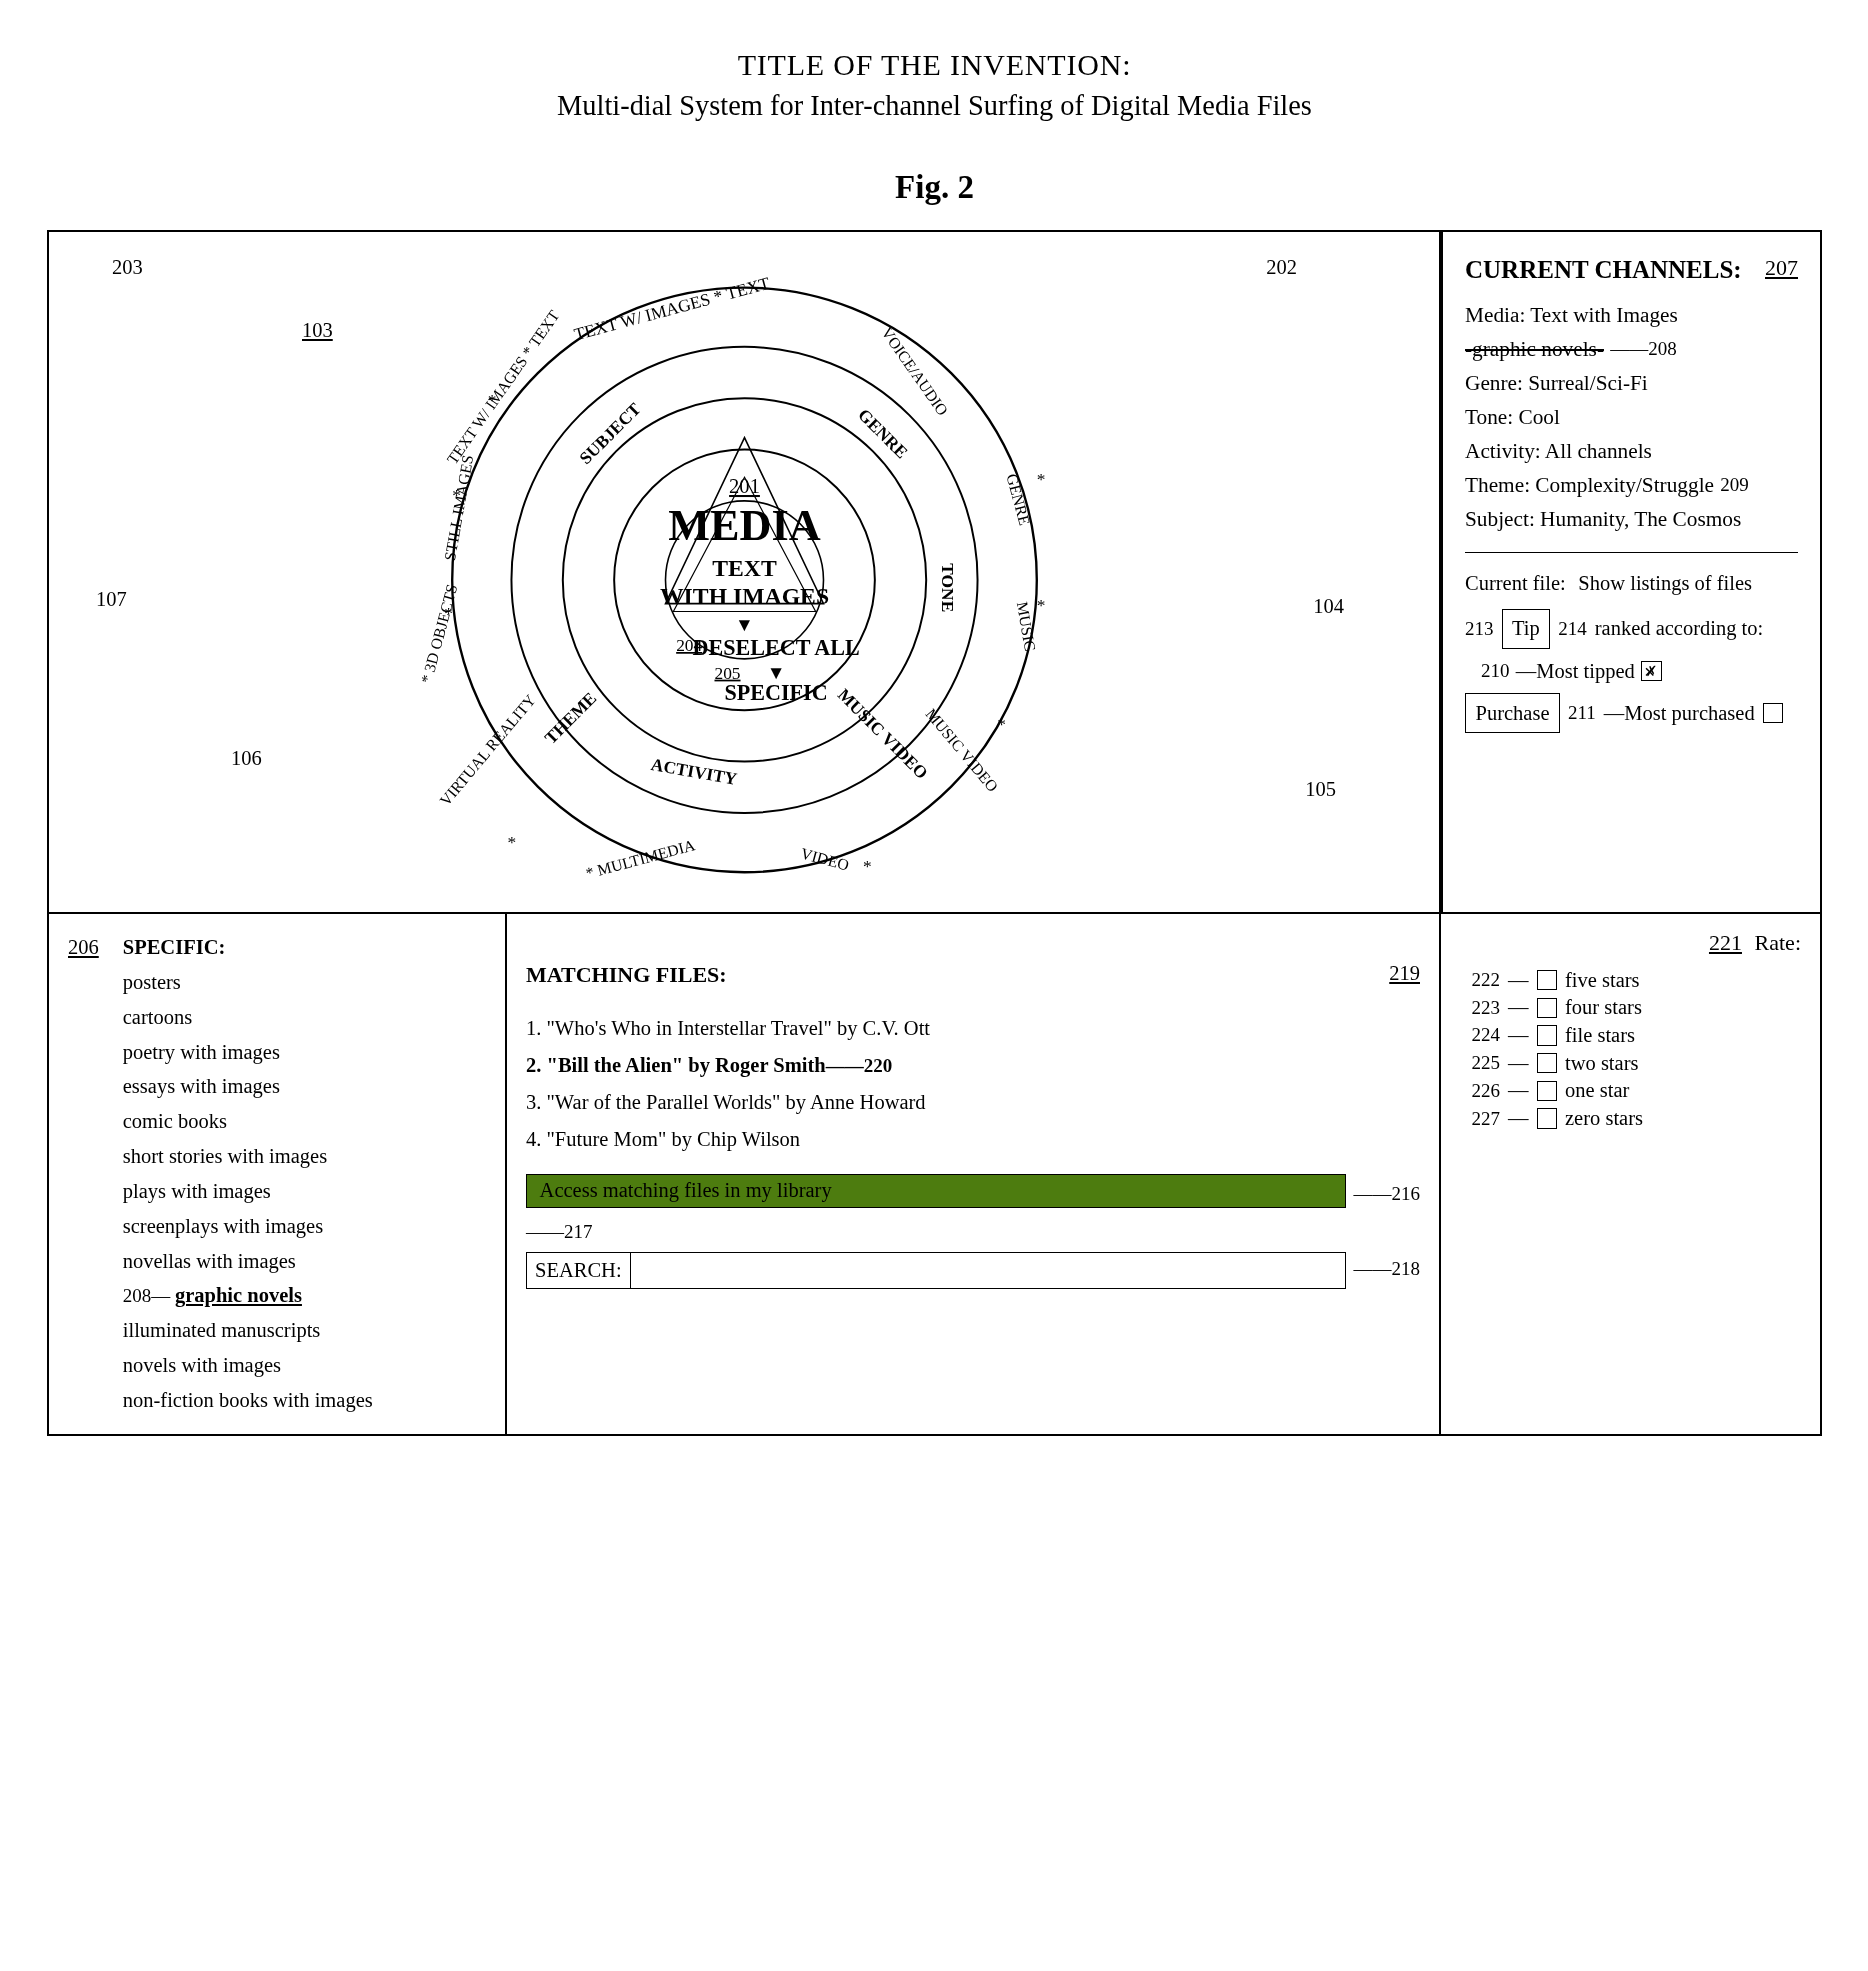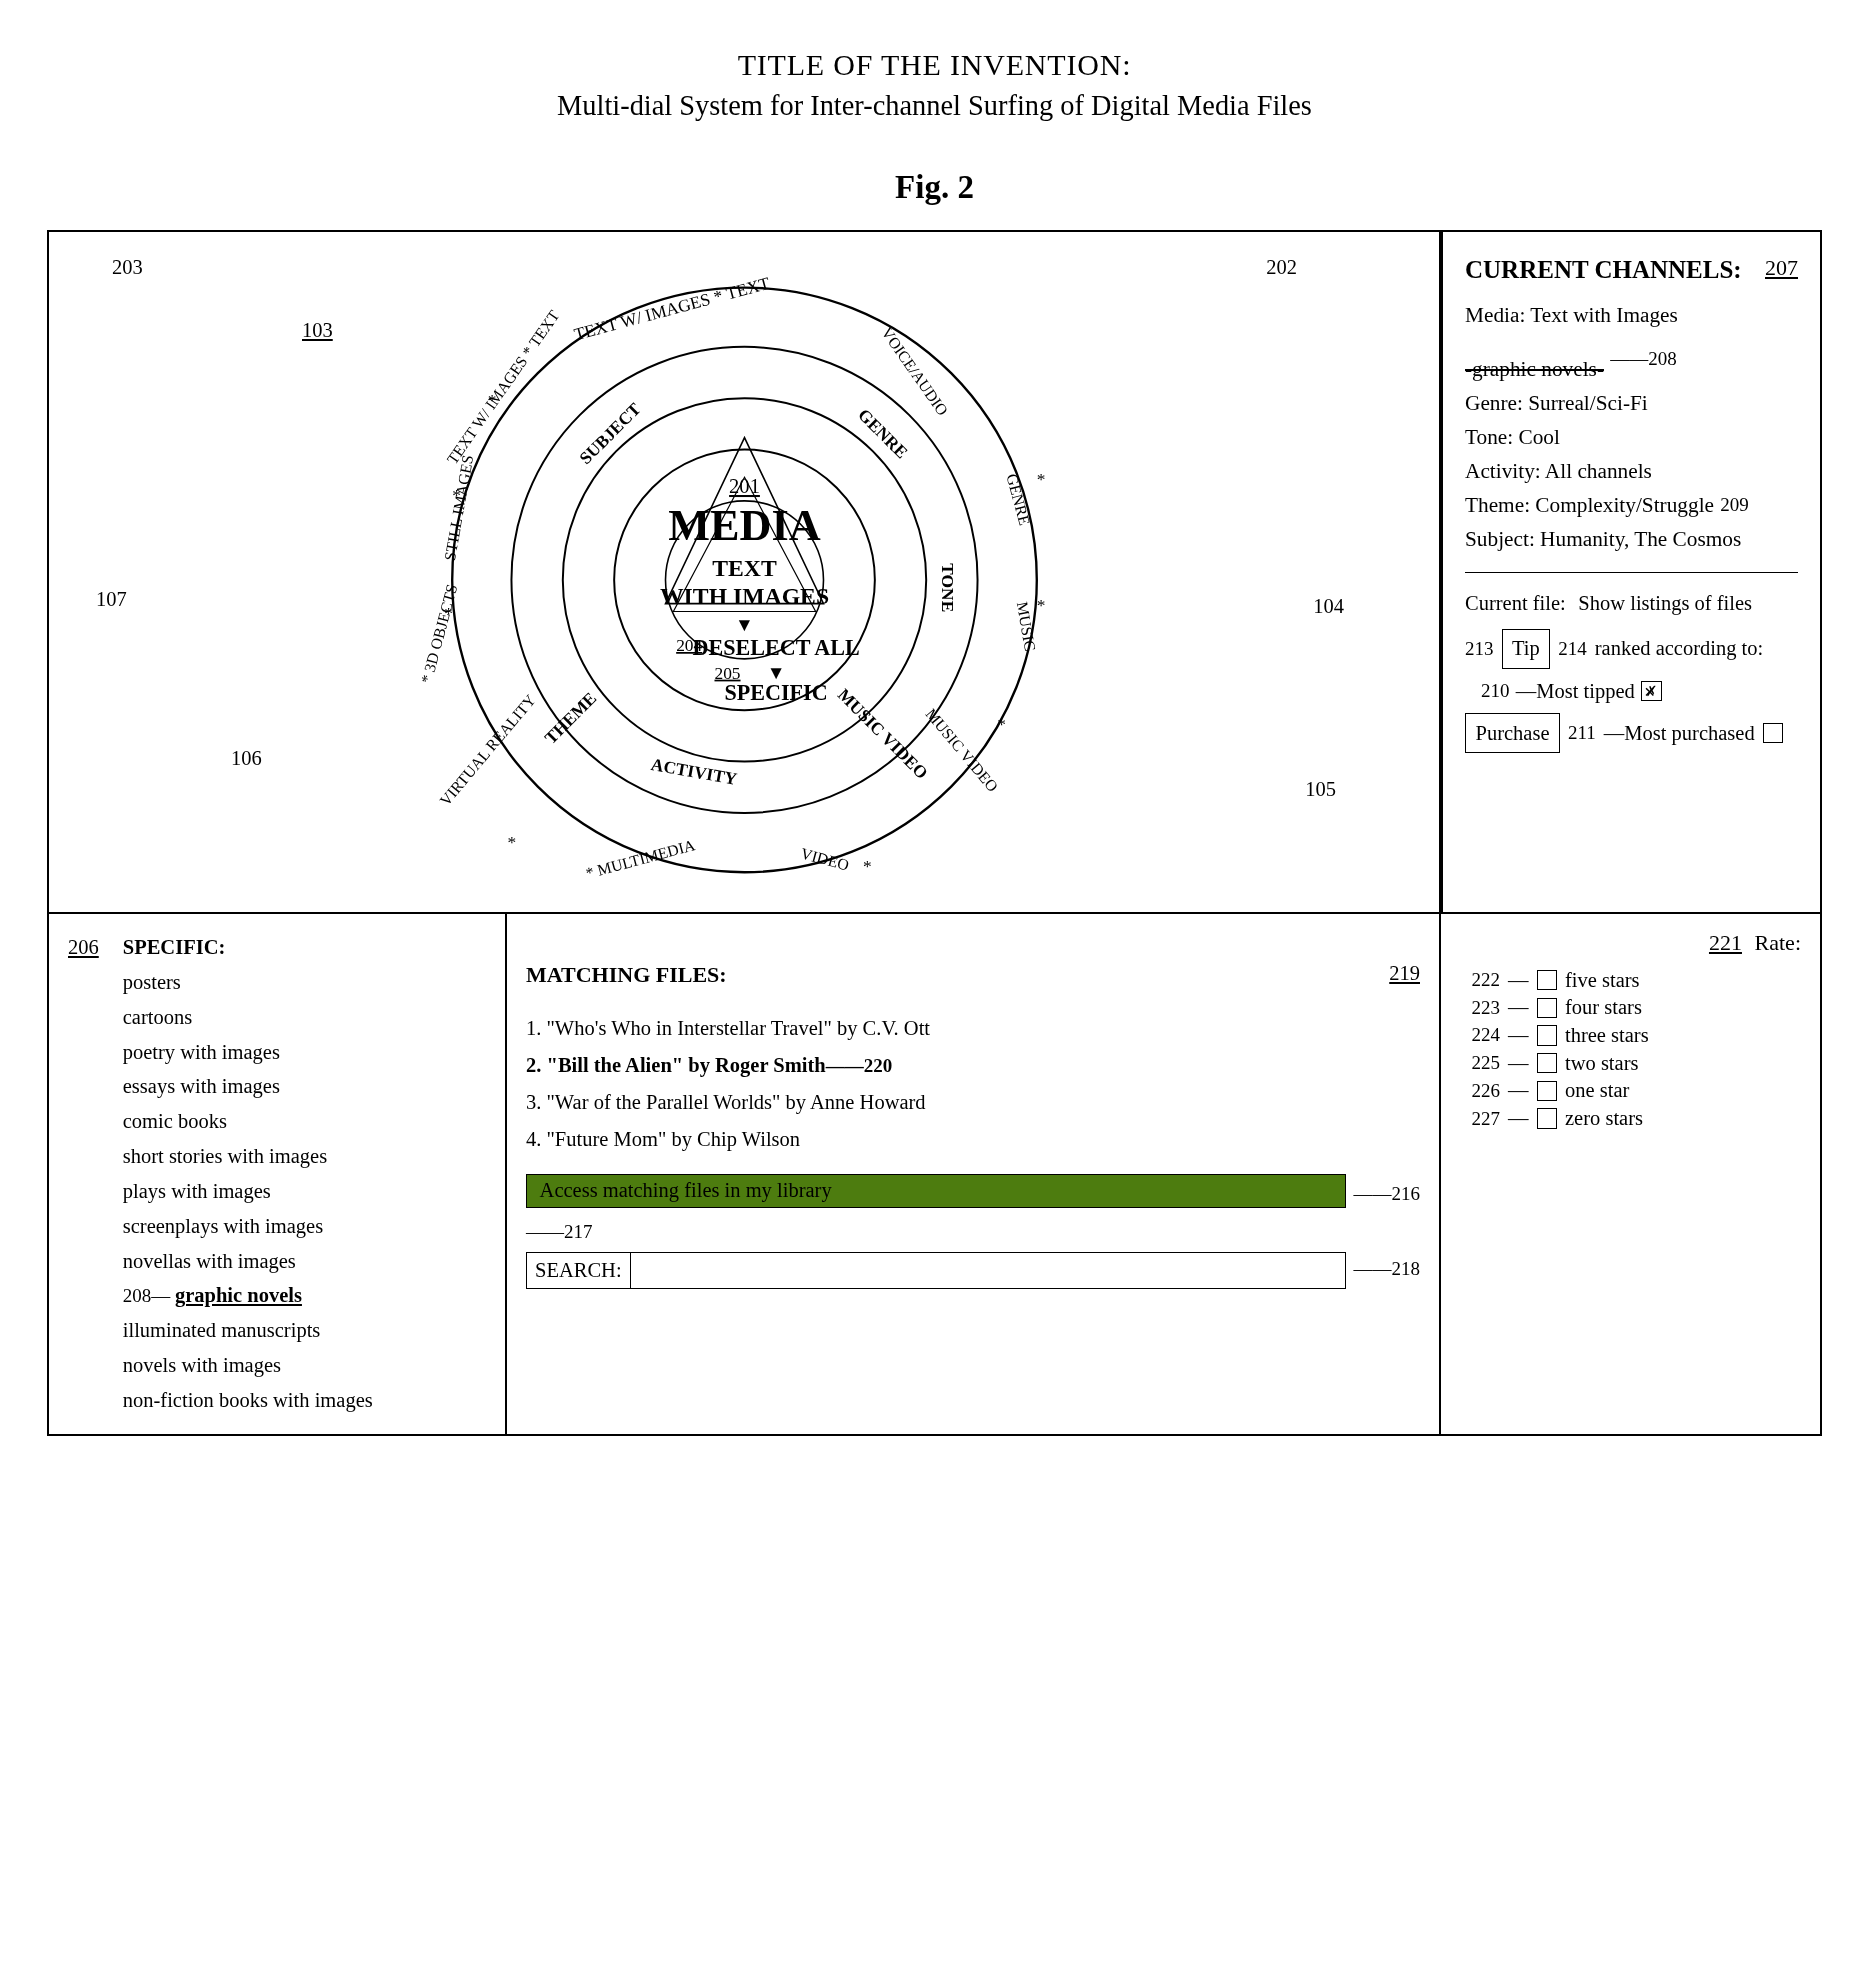--- a/index.html
+++ b/index.html
@@ -309,21 +309,21 @@
   </div>
 
   <div class="channels-panel" style="grid-column:3; grid-row:1;">
     <div style="display:flex; justify-content:space-between; align-items:flex-start;">
       <div class="channels-title">CURRENT CHANNELS:</div>
       <div style="text-decoration:underline; font-size:22px;">207</div>
     </div>
     <div class="channels-content">
       <div>Media: Text with Images</div>
       <div style="display:flex; align-items:center; gap:6.3px;">
-        <span style="text-decoration:line-through;margin-top:20px;">-graphic novels-</span>
+        <span style="text-decoration:line-through;">-graphic novels-</span>
         <span style="font-size:19px;">——<span>208</span></span>
       </div>
       <div>Genre: Surreal/Sci-Fi</div>
       <div>Tone: Cool</div>
       <div>Activity: All channels</div>
       <div style="display:flex; align-items:center; gap:6.3px;">
         <span>Theme: Complexity/Struggle</span>
         <span style="font-size:19px;">209</span>
       </div>
       <div>Subject: Humanity, The Cosmos</div>
@@ -439,21 +439,21 @@
     <div class="rate-item">
       <span class="rate-num-label">223</span>
       <span>—</span>
       <span style="width:20.5px;height:20.5px;border:1.6px solid #000;display:inline-block; flex-shrink:0;"></span>
       <span>four stars</span>
     </div>
     <div class="rate-item">
       <span class="rate-num-label">224</span>
       <span>—</span>
       <span style="width:20.5px;height:20.5px;border:1.6px solid #000;display:inline-block; flex-shrink:0;"></span>
-      <span>three stars</span>
+      <span>file stars</span>
     </div>
     <div class="rate-item">
       <span class="rate-num-label">225</span>
       <span>—</span>
       <span style="width:20.5px;height:20.5px;border:1.6px solid #000;display:inline-block; flex-shrink:0;"></span>
       <span>two stars</span>
     </div>
     <div class="rate-item">
       <span class="rate-num-label">226</span>
       <span>—</span>

